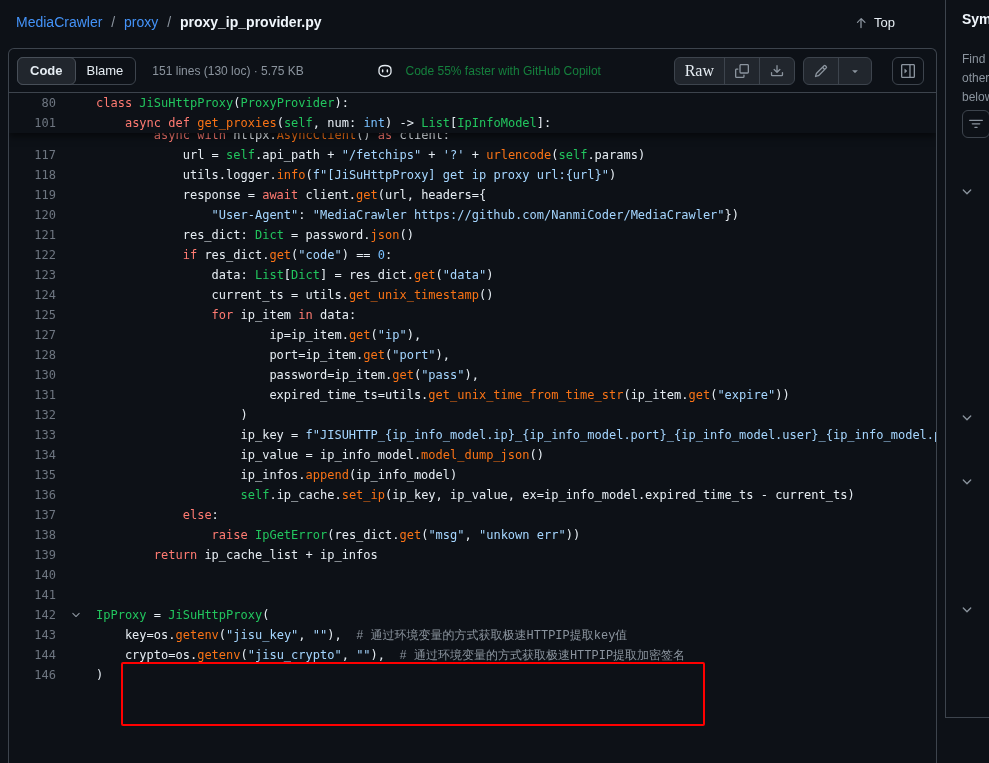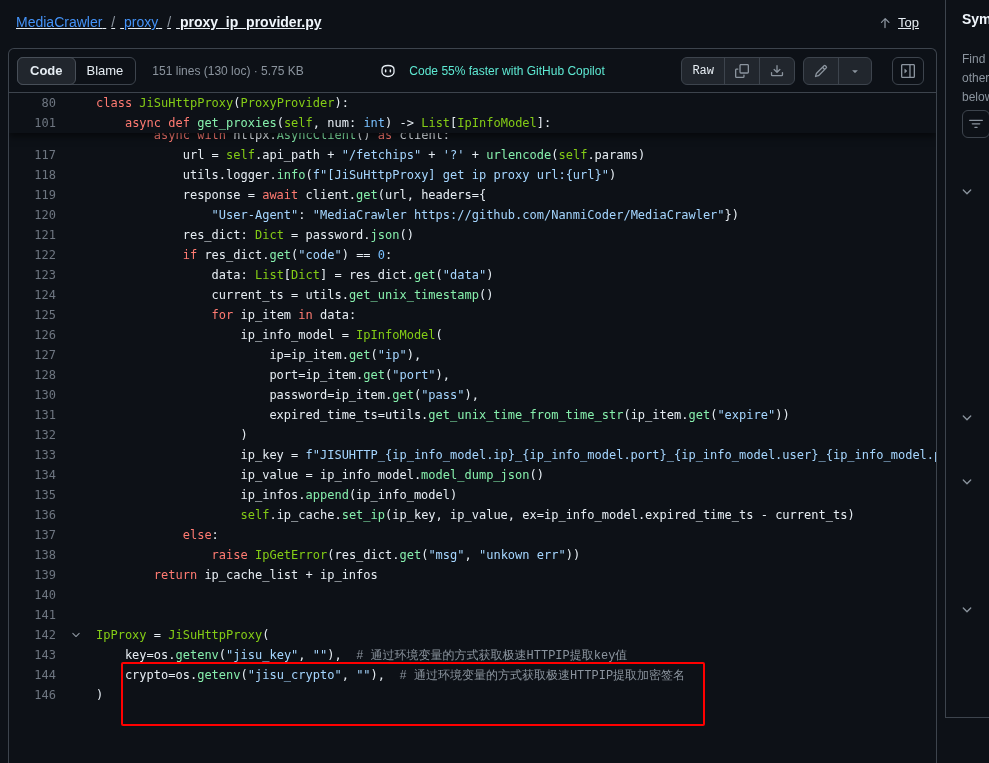--- a/index.html
+++ b/index.html
@@ -4,49 +4,49 @@
 <style>
   * { margin:0; padding:0; box-sizing:border-box; }
   html,body { width:989px; height:763px; overflow:hidden; }
   body {
     background:#0d1117; color:#e6edf3; position:relative;
     font-family:"Liberation Sans","DejaVu Sans",sans-serif;
   }
   .main { position:absolute; left:0; top:0; width:945px; height:763px; }
 
   
-  .file-header { height:44px; display:flex; align-items:center; justify-content:space-between; padding:0 16px;text-decoration:underline; }
+  .file-header { height:44px; display:flex; align-items:center; justify-content:space-between; padding:0 16px; }
   .breadcrumb { font-size:14px; white-space:nowrap; }
   .breadcrumb a { color:#4493f8; text-decoration:none; cursor:pointer; }
   .breadcrumb .sep { color:#8b949e; margin:0 5px; }
   .breadcrumb .file { font-weight:700; color:#f0f6fc; }
-  .top-button { background:none; border:none; color:#e6edf3; font-size:13px; display:flex; gap:6px; align-items:flex-end; cursor:pointer; margin-right:10px; font-family:inherit; }
+  .top-button { background:none; border:none; color:#e6edf3; font-size:13px; display:flex; gap:6px; align-items:flex-end; cursor:pointer; margin-right:34px; font-family:inherit; }
 
   
   .file-box { margin:4px 8px; border:1px solid #3d444d; border-bottom:none; border-radius:6px 6px 0 0; height:719px; overflow:hidden; background:#0d1117; }
   .toolbar { height:44px; border-bottom:1px solid #3d444d; display:flex; align-items:center; padding:0 8px; gap:8px; }
   .seg { display:flex; border:1px solid #3d444d; border-radius:6px; height:28px; align-items:stretch; }
   .seg-btn { background:transparent; border:none; color:#e6edf3; font-size:13px; padding:0 12px; cursor:pointer; font-family:inherit; border-radius:6px; }
   .seg-btn.active { background:#21262d; border:1px solid #484f58; margin:-1px; font-weight:700; }
   .file-info { color:#8b949e; font-size:12px; margin-left:8px; white-space:nowrap; }
-  .copilot { margin-left:auto; margin-right:auto; display:flex; align-items:center; gap:13px; font-size:12px; color:#5eead4; white-space:nowrap; }
+  .copilot { margin-left:auto; margin-right:auto; display:flex; align-items:center; gap:13px; font-size:12px; color:#15803d; white-space:nowrap; }
   .btn-group { display:flex; border:1px solid #3d444d; border-radius:6px; overflow:hidden; height:28px; background:#21262d; }
-  .btn-group button { background:transparent; border:none; color:#e6edf3; font-size:12px; padding:0 10px; cursor:pointer; display:flex; align-items:center; justify-content:center; font-family:Liberation Mono, monospace; }
+  .btn-group button { background:transparent; border:none; color:#e6edf3; font-size:16px; padding:0 10px; cursor:pointer; display:flex; align-items:center; justify-content:center; font-family:Liberation Serif, serif; }
   .btn-group button + button { border-left:1px solid #3d444d; }
   .icon-btn { width:32px; height:28px; border:1px solid #3d444d; border-radius:6px; background:transparent; cursor:pointer; display:flex; align-items:center; justify-content:center; margin-left:12px; margin-right:4px; }
   svg { display:block; }
 
   
   .code-area { position:relative; height:674px; overflow:hidden; font-family:"DejaVu Sans Mono","Liberation Mono",monospace; font-size:12px; }
   .code-line { display:flex; height:20px; line-height:20px; white-space:pre;align-items:center; }
   .ln { width:47px; flex:0 0 47px; text-align:right; color:#6e7681; cursor:pointer; }
   .fold { width:40px; flex:0 0 40px; display:inline-flex; align-items:center; justify-content:center; cursor:pointer; }
   .cd { white-space:pre; }
-  .tk-p { color:#e6edf3; } .tk-k { color:#ff7b72; } .tk-f { color:#86efac; }
-  .tk-c { color:#84cc16; } .tk-s { color:#a5d6ff; } .tk-n { color:#79c0ff; } .tk-m { color:#8b949e;font-family:Liberation Mono, monospace; }
+  .tk-p { color:#e6edf3; } .tk-k { color:#ff7b72; } .tk-f { color:#f97316; }
+  .tk-c { color:#22c55e; } .tk-s { color:#a5d6ff; } .tk-n { color:#79c0ff; } .tk-m { color:#8b949e;font-family:Liberation Mono, monospace; }
   .sticky { position:relative; z-index:3; background:#0d1117; box-shadow:0 4px 7px rgba(0,0,0,0.5); }
   .clipped { height:12px; overflow:hidden; position:relative; z-index:1; }
   .clipped-inner { margin-top:-8px; }
   .red-box { position:absolute; left:112px; width:584px; border:2px solid #ff0000; z-index:5; pointer-events:none; border-radius:2px; }
 
   
   .symbols-panel { position:absolute; left:945px; top:0; width:300px; height:718px; border-left:1px solid #3d444d; border-bottom:1px solid #3d444d; background:#0d1117; }
   .panel-title { position:absolute; top:11px; left:16px; font-size:14px; font-weight:700; color:#f0f6fc; }
   .panel-desc { position:absolute; top:50px; left:16px; width:280px; font-size:12px; color:#8b949e; line-height:19px; }
   .panel-desc div { white-space:nowrap; }
@@ -157,21 +157,20 @@
       <div id="code-lines">
           <div class="code-line"><span class="ln">117</span><span class="fold"></span><span class="cd"><span class="tk-p">            url = </span><span class="tk-c">self</span><span class="tk-p">.api_path + </span><span class="tk-s">"/fetchips"</span><span class="tk-p"> + </span><span class="tk-s">'?'</span><span class="tk-p"> + </span><span class="tk-f">urlencode</span><span class="tk-p">(</span><span class="tk-c">self</span><span class="tk-p">.params)</span></span></div>
           <div class="code-line"><span class="ln">118</span><span class="fold"></span><span class="cd"><span class="tk-p">            utils.logger.</span><span class="tk-f">info</span><span class="tk-p">(</span><span class="tk-s">f"[JiSuHttpProxy] get ip proxy url:{url}"</span><span class="tk-p">)</span></span></div>
           <div class="code-line"><span class="ln">119</span><span class="fold"></span><span class="cd"><span class="tk-p">            response = </span><span class="tk-k">await</span><span class="tk-p"> client.</span><span class="tk-f">get</span><span class="tk-p">(url, headers={</span></span></div>
           <div class="code-line"><span class="ln">120</span><span class="fold"></span><span class="cd"><span class="tk-p">                </span><span class="tk-s">"User-Agent"</span><span class="tk-p">: </span><span class="tk-s">"MediaCrawler https://github.com/NanmiCoder/MediaCrawler"</span><span class="tk-p">})</span></span></div>
           <div class="code-line"><span class="ln">121</span><span class="fold"></span><span class="cd"><span class="tk-p">            res_dict: </span><span class="tk-c">Dict</span><span class="tk-p"> = password.</span><span class="tk-f">json</span><span class="tk-p">()</span></span></div>
           <div class="code-line"><span class="ln">122</span><span class="fold"></span><span class="cd"><span class="tk-p">            </span><span class="tk-k">if</span><span class="tk-p"> res_dict.</span><span class="tk-f">get</span><span class="tk-p">(</span><span class="tk-s">"code"</span><span class="tk-p">) == </span><span class="tk-n">0</span><span class="tk-p">:</span></span></div>
           <div class="code-line"><span class="ln">123</span><span class="fold"></span><span class="cd"><span class="tk-p">                data: </span><span class="tk-c">List</span><span class="tk-p">[</span><span class="tk-c">Dict</span><span class="tk-p">] = res_dict.</span><span class="tk-f">get</span><span class="tk-p">(</span><span class="tk-s">"data"</span><span class="tk-p">)</span></span></div>
           <div class="code-line"><span class="ln">124</span><span class="fold"></span><span class="cd"><span class="tk-p">                current_ts = utils.</span><span class="tk-f">get_unix_timestamp</span><span class="tk-p">()</span></span></div>
           <div class="code-line"><span class="ln">125</span><span class="fold"></span><span class="cd"><span class="tk-p">                </span><span class="tk-k">for</span><span class="tk-p"> ip_item </span><span class="tk-k">in</span><span class="tk-p"> data:</span></span></div>
-          <div class="code-line"><span class="ln">126</span><span class="fold"></span><span class="cd"><span class="tk-p">                    ip_info_model = </span><span class="tk-c">IpInfoModel</span><span class="tk-p">(</span></span></div>
           <div class="code-line"><span class="ln">127</span><span class="fold"></span><span class="cd"><span class="tk-p">                        ip=ip_item.</span><span class="tk-f">get</span><span class="tk-p">(</span><span class="tk-s">"ip"</span><span class="tk-p">),</span></span></div>
           <div class="code-line"><span class="ln">128</span><span class="fold"></span><span class="cd"><span class="tk-p">                        port=ip_item.</span><span class="tk-f">get</span><span class="tk-p">(</span><span class="tk-s">"port"</span><span class="tk-p">),</span></span></div>
           <div class="code-line"><span class="ln">130</span><span class="fold"></span><span class="cd"><span class="tk-p">                        password=ip_item.</span><span class="tk-f">get</span><span class="tk-p">(</span><span class="tk-s">"pass"</span><span class="tk-p">),</span></span></div>
           <div class="code-line"><span class="ln">131</span><span class="fold"></span><span class="cd"><span class="tk-p">                        expired_time_ts=utils.</span><span class="tk-f">get_unix_time_from_time_str</span><span class="tk-p">(ip_item.</span><span class="tk-f">get</span><span class="tk-p">(</span><span class="tk-s">"expire"</span><span class="tk-p">))</span></span></div>
           <div class="code-line"><span class="ln">132</span><span class="fold"></span><span class="cd"><span class="tk-p">                    )</span></span></div>
           <div class="code-line"><span class="ln">133</span><span class="fold"></span><span class="cd"><span class="tk-p">                    ip_key = </span><span class="tk-s">f"JISUHTTP_{ip_info_model.ip}_{ip_info_model.port}_{ip_info_model.user}_{ip_info_model.password}"</span></span></div>
           <div class="code-line"><span class="ln">134</span><span class="fold"></span><span class="cd"><span class="tk-p">                    ip_value = ip_info_model.</span><span class="tk-f">model_dump_json</span><span class="tk-p">()</span></span></div>
           <div class="code-line"><span class="ln">135</span><span class="fold"></span><span class="cd"><span class="tk-p">                    ip_infos.</span><span class="tk-f">append</span><span class="tk-p">(ip_info_model)</span></span></div>
           <div class="code-line"><span class="ln">136</span><span class="fold"></span><span class="cd"><span class="tk-p">                    </span><span class="tk-c">self</span><span class="tk-p">.ip_cache.</span><span class="tk-f">set_ip</span><span class="tk-p">(ip_key, ip_value, ex=ip_info_model.expired_time_ts - current_ts)</span></span></div>
           <div class="code-line"><span class="ln">137</span><span class="fold"></span><span class="cd"><span class="tk-p">            </span><span class="tk-k">else</span><span class="tk-p">:</span></span></div>

